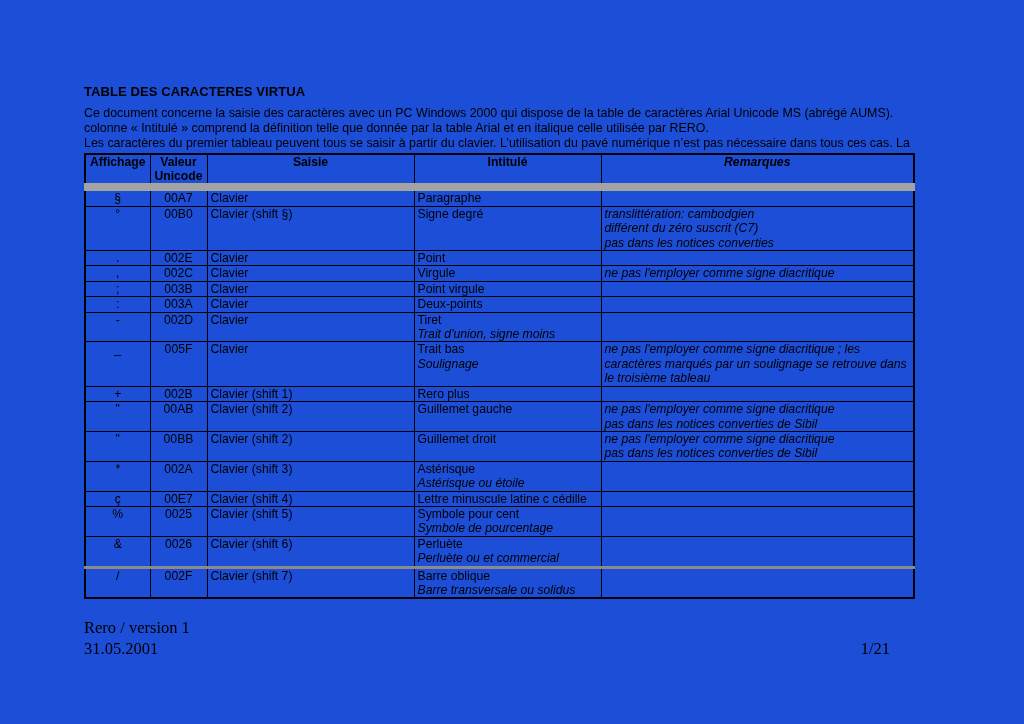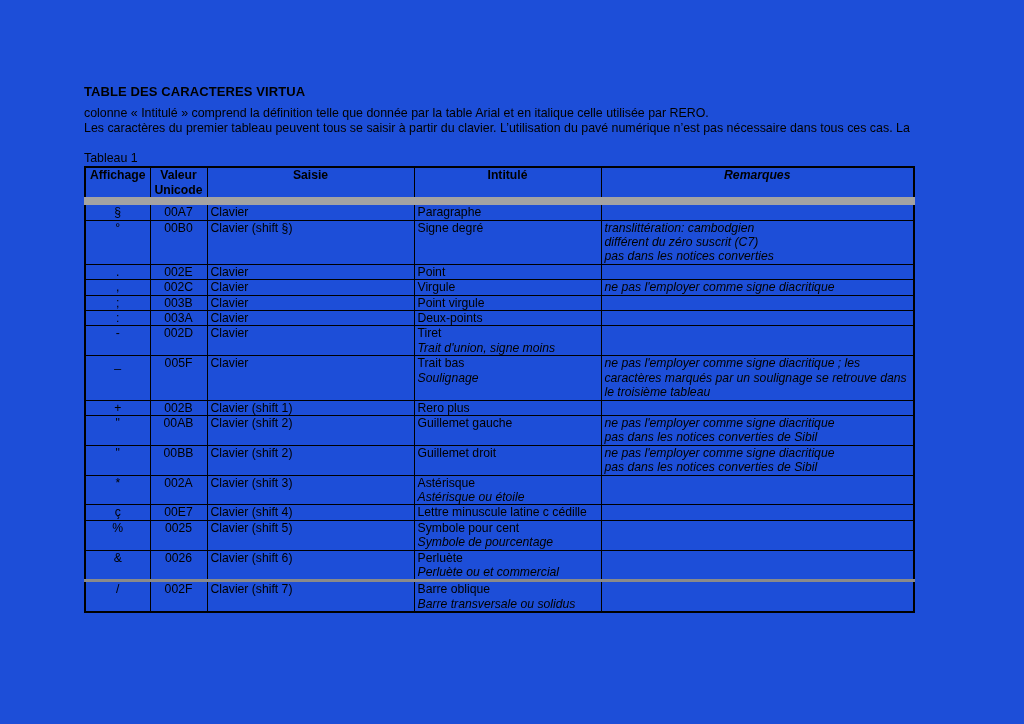--- a/index.html
+++ b/index.html
@@ -54,25 +54,25 @@
 </style>
 </head>
 <body>
 
 <div class="page">
   <div class="content">
 
     <div class="title">TABLE DES CARACTERES VIRTUA</div>
 
     <div class="intro">
+      <div>Ce document concerne la saisie des caractères avec un PC Windows 2000 qui dispose de la table de caractères Arial Unicode MS (abrégé AUMS).</div>
       <div>colonne « Intitulé » comprend la définition telle que donnée par la table Arial et en italique celle utilisée par RERO.</div>
       <div>Les caractères du premier tableau peuvent tous se saisir à partir du clavier. L’utilisation du pavé numérique n’est pas nécessaire dans tous ces cas. La</div>
     </div>
 
-    <div class="table-label">Tableau 1</div>
 
     <table class="char-table">
       <colgroup>
         <col class="col-aff">
           <col class="col-val">
           <col class="col-sai">
           <col class="col-int">
           <col class="col-rem">
       </colgroup>
       <thead>
@@ -248,15 +248,22 @@
             <td class="c-sai">Clavier (shift 7)</td>
             <td class="c-int">
               <div>Barre oblique</div>
               <div class="it">Barre transversale ou solidus</div>
             </td>
             <td class="c-rem it"></td>
           </tr>
         </tbody>
     </table>
 
+    <div class="footer">
+      <div>Rero / version 1</div>
+      <div class="footer-line2">
+        <span>31.05.2001</span>
+        <span>1/21</span>
+      </div>
+    </div>
 
   </div>
 </div>
 
 </body></html>

